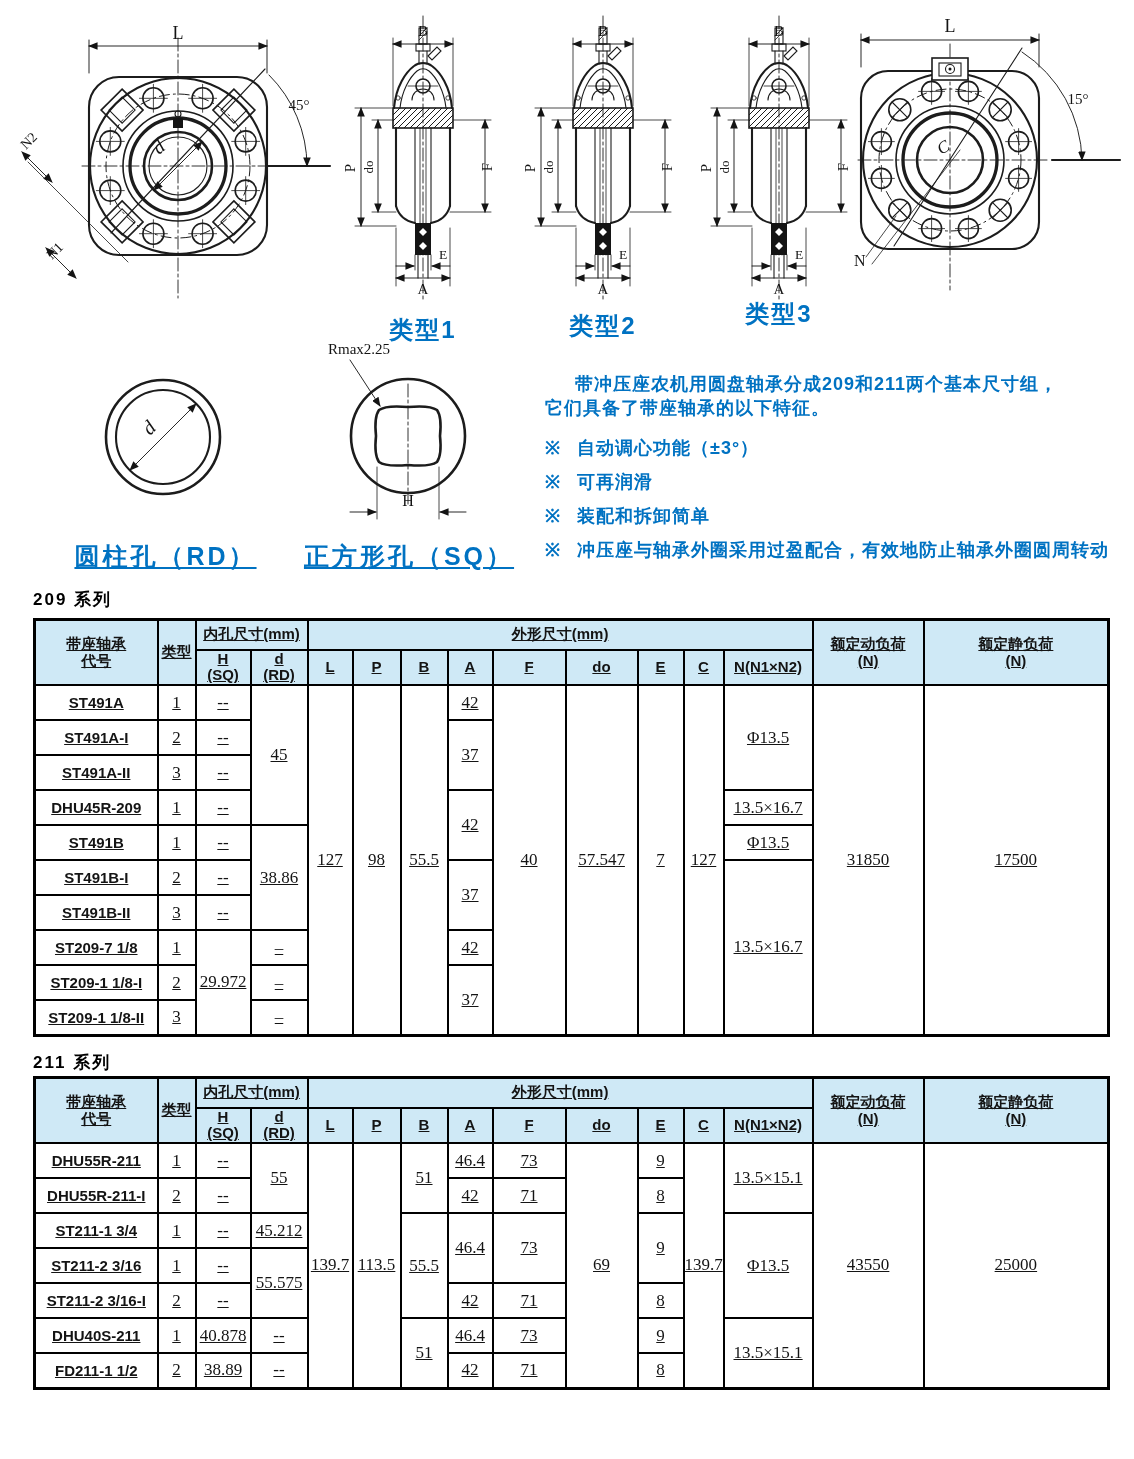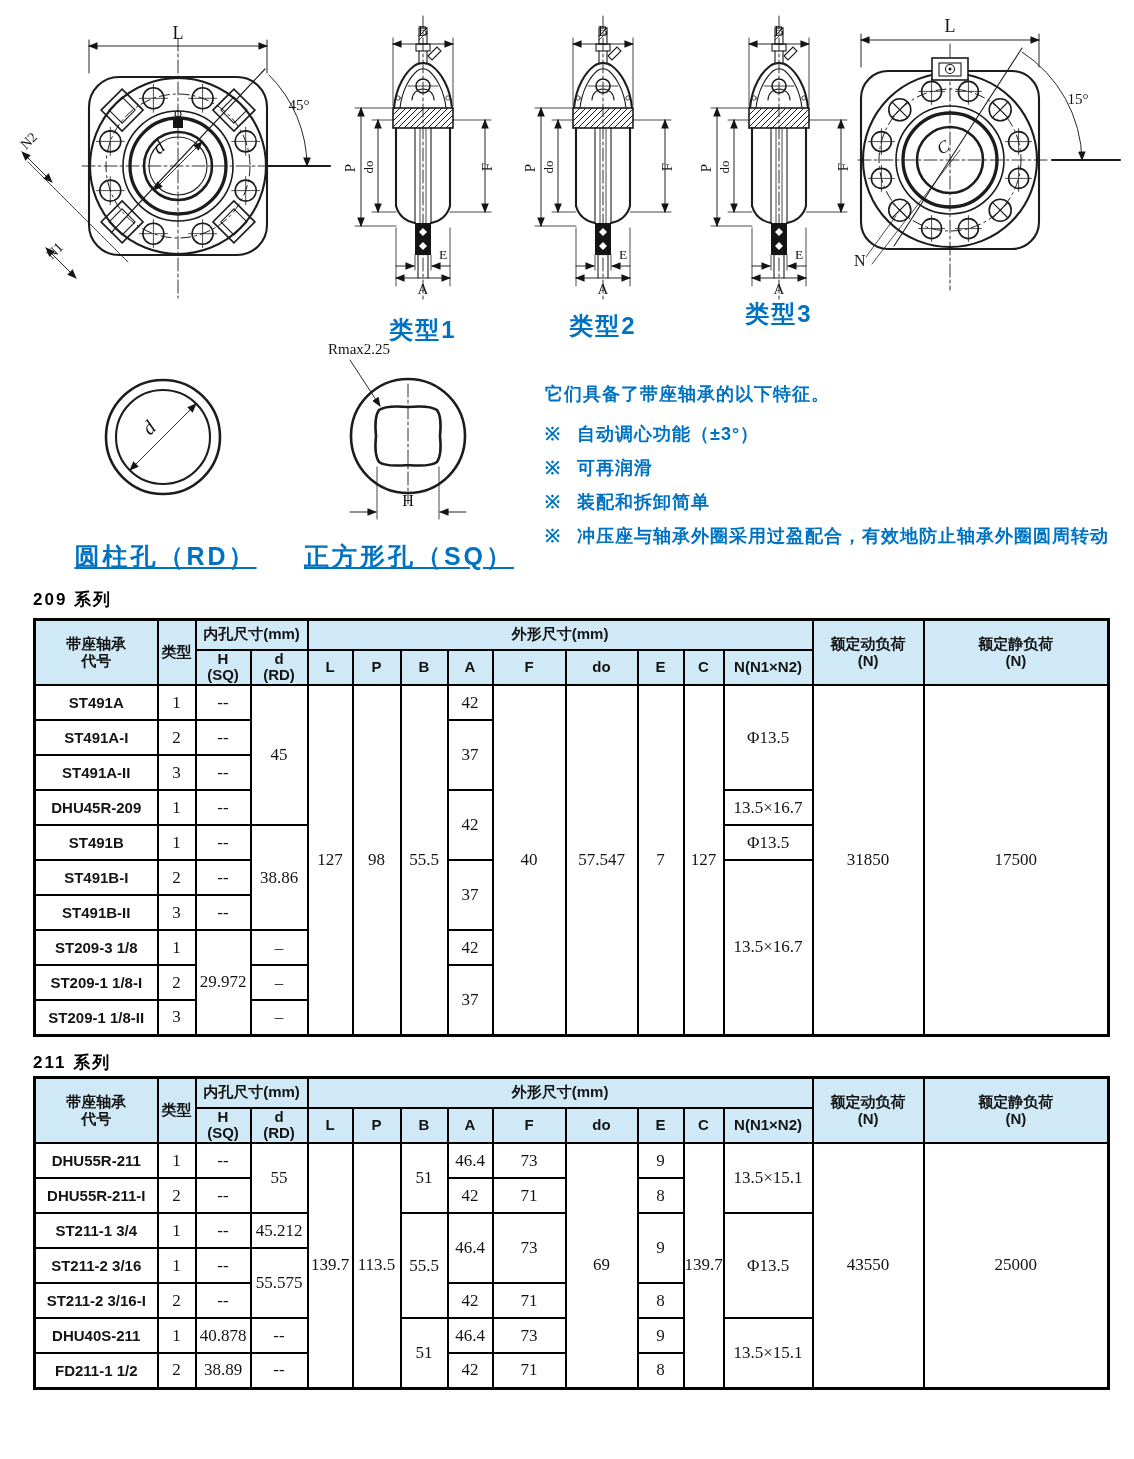--- a/index.html
+++ b/index.html
@@ -14,26 +14,26 @@
   .w08{stroke-width:.8;}.w1{stroke-width:1.1;}.w15{stroke-width:1.6;}.w2{stroke-width:2.1;}
   .w25{stroke-width:2.6;}.w3{stroke-width:3.3;}
   .cl{stroke-width:.9;stroke-dasharray:13 3 3 3;}
   .dsh{stroke-width:1;stroke-dasharray:10 4 2 4;}
   .dim{stroke-width:.95;}
   .type-title{font-size:24px;font-weight:bold;color:#0072c2;text-align:center;letter-spacing:2px;}
   .caption{font-size:25px;font-weight:bold;color:#0072c2;text-align:center;letter-spacing:3px;text-decoration:underline;}
   .intro{width:588px;color:#0072c2;font-weight:bold;font-size:18px;letter-spacing:1px;}
   .intro p{margin:0;line-height:24px;}
   .intro .p1{text-indent:30px;}
-  .intro .p2{margin-top:10px;}
+  .intro .p2{}
   .bullets{margin-top:17px;}
   .bullet-row{display:flex;margin-bottom:12px;line-height:22px;}
   .bullet-row .mk{width:32px;flex:none;}
   .series-title{font-size:17px;font-weight:bold;color:#000;letter-spacing:2px;}
-  table.spec{border-collapse:collapse;table-layout:fixed;width:1074px;border:3px solid #000;}
+  table.spec{border-collapse:collapse;table-layout:fixed;width:1074px;border:3px solid #000;text-decoration:underline;}
   table.spec th,table.spec td{border:2px solid #000;text-align:center;vertical-align:middle;
       padding:0;white-space:pre-line;overflow:hidden;}
   table.spec th{background:#cfe9f6;font-family:"Liberation Sans",sans-serif;font-weight:bold;
       font-size:15px;line-height:1.12;}
   table.spec td{font-family:"Liberation Serif",serif;font-size:17px;}
   table.spec td.name{font-family:"Liberation Sans",sans-serif;font-weight:bold;font-size:15px;}
   table.spec thead tr:nth-child(1){height:30px;}
   table.spec thead tr:nth-child(2){height:32px;}
   table.spec tbody tr{height:35px;}
 </style>
@@ -271,20 +271,21 @@
   <line x1="119" y1="131" x2="119" y2="183" class="w08"></line>
   <line x1="30" y1="176" x2="56" y2="176" class="dim" marker-end="url(#mSQ)"></line>
   <line x1="146" y1="176" x2="120" y2="176" class="dim" marker-end="url(#mSQ)"></line>
   <text x="88" y="170" text-anchor="middle" font-size="16">H</text>
 </svg>
 
 <div class="abs caption" style="left:58px;top:540px;width:215px">圆柱孔（RD）</div>
 <div class="abs caption" style="left:293px;top:540px;width:232px">正方形孔（SQ）</div>
 
 <div class="abs intro" style="left:545px;top:372px">
+  <p class="p1">带冲压座农机用圆盘轴承分成209和211两个基本尺寸组，</p>
   <p class="p2">它们具备了带座轴承的以下特征。</p>
   <div class="bullets">
     <div class="bullet-row">
       <span class="mk">※</span>
       <span>自动调心功能（±3°）</span>
     </div>
     <div class="bullet-row">
       <span class="mk">※</span>
       <span>可再润滑</span>
     </div>
@@ -395,21 +396,21 @@
         <td>--</td>
         <td rowspan="2">37</td>
         <td rowspan="5">13.5×16.7</td>
       </tr>
       <tr>
         <td class="name">ST491B-II</td>
         <td>3</td>
         <td>--</td>
       </tr>
       <tr>
-        <td class="name">ST209-3 1/8</td>
+        <td class="name">ST209-7 1/8</td>
         <td>1</td>
         <td rowspan="3">29.972</td>
         <td>–</td>
         <td>42</td>
       </tr>
       <tr>
         <td class="name">ST209-1 1/8-I</td>
         <td>2</td>
         <td>–</td>
         <td rowspan="2">37</td>

